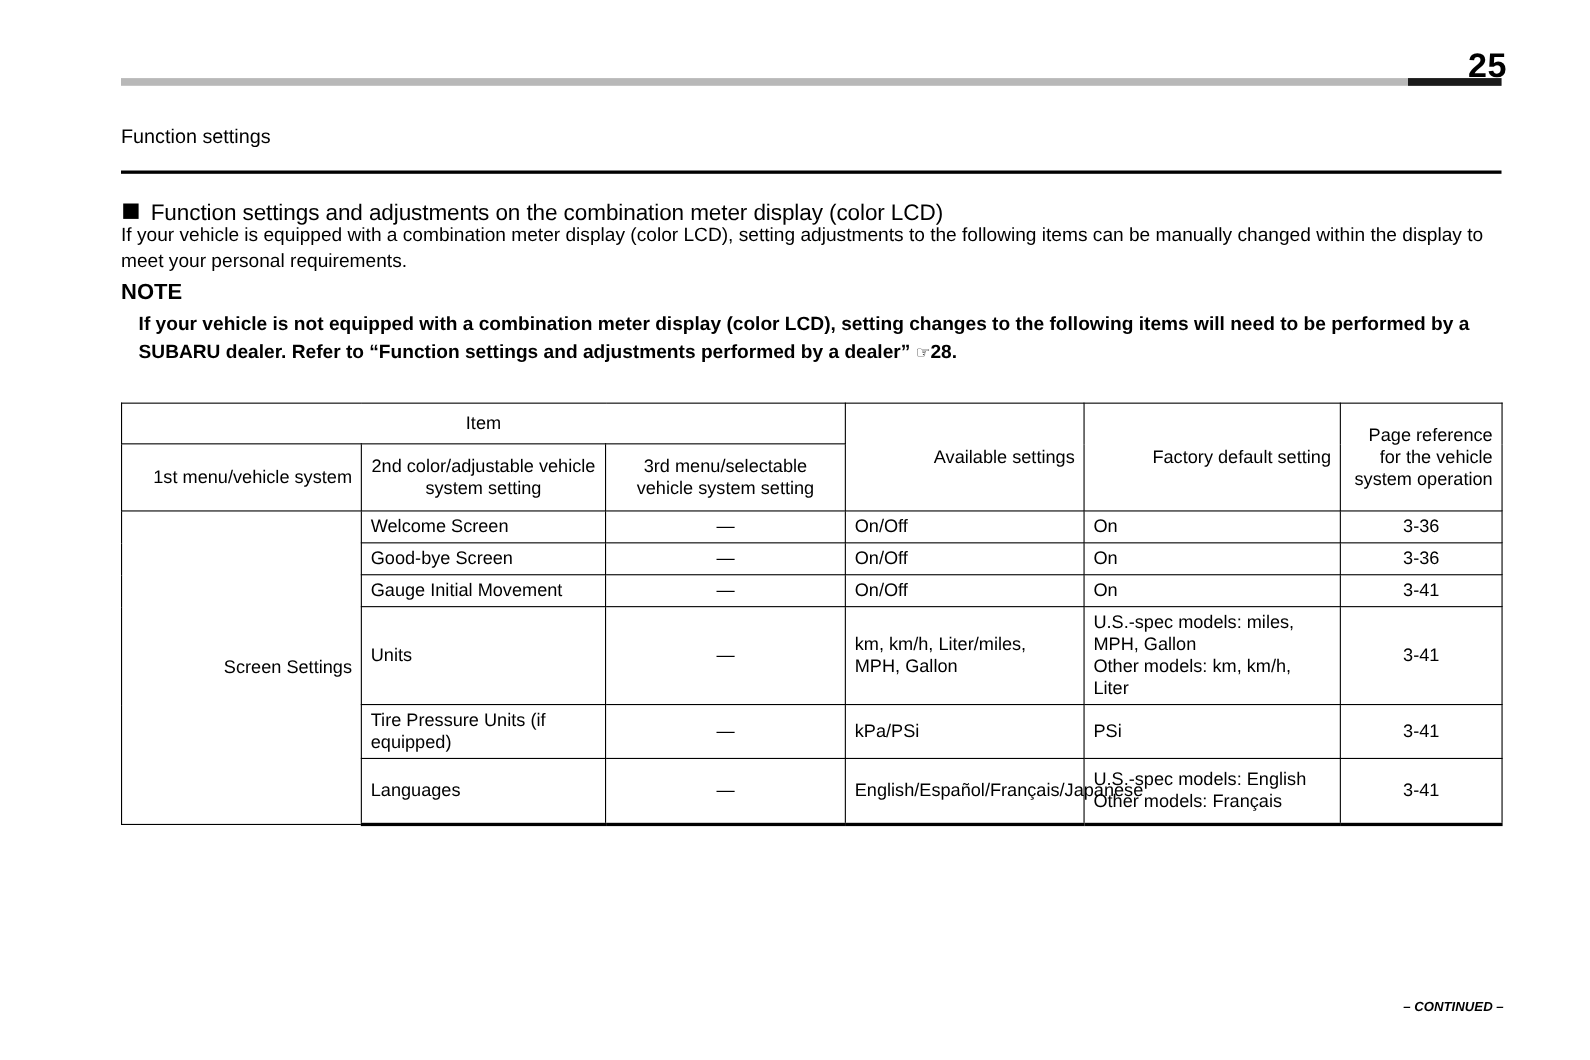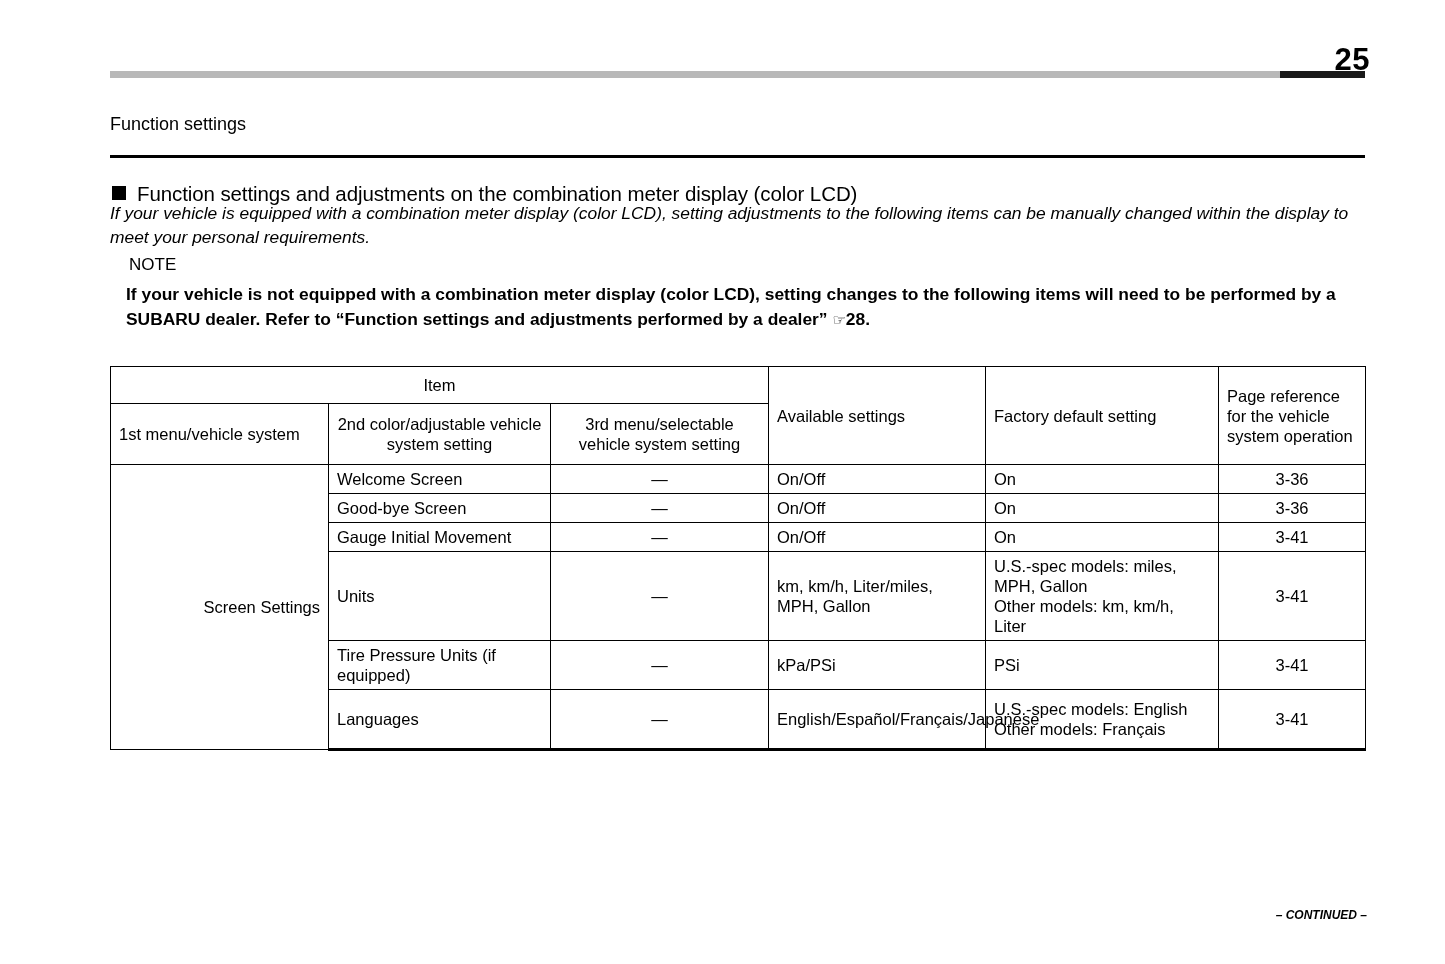--- a/index.html
+++ b/index.html
@@ -80,29 +80,27 @@
     position: relative;
     top: -1px;
   }
   .body-para {
     position: absolute;
     left: 110px;
     top: 201px;
     width: 1262px;
     font-size: 17.4px;
     line-height: 24px;
-    font-style: italic;
   }
   .note-title {
     position: absolute;
     left: 110px;
     top: 255px;
-    font-size: 17px;
-    font-weight: normal;
-    margin-left: 19px;
+    font-size: 20px;
+    font-weight: bold;
   }
   .note-body {
     position: absolute;
     left: 110px;
     top: 282px;
     width: 1262px;
     font-size: 17.4px;
     font-weight: bold;
     line-height: 25px;
     margin-left: 16px;
@@ -134,21 +132,21 @@
   }
   .thick-top td, .thick-top th { border-top: 3px solid #000; }
   .hdr-item {
     text-align: center;
     height: 28px;
   }
   .hdr-sub {
     height: 52px;
     vertical-align: middle;
   }
-  .hdr-center { text-align: left; }
+  .hdr-center { text-align: right; }
   .col1 { width: 218px; }
   .col2 { width: 222px; }
   .col3 { width: 218px; }
   .col4 { width: 217px; }
   .col5 { width: 233px; }
   .col6 { width: 147px; }
   td.dash, td.pageref { text-align: center; }
   td.vsys {
     text-align: right;
     vertical-align: middle;

